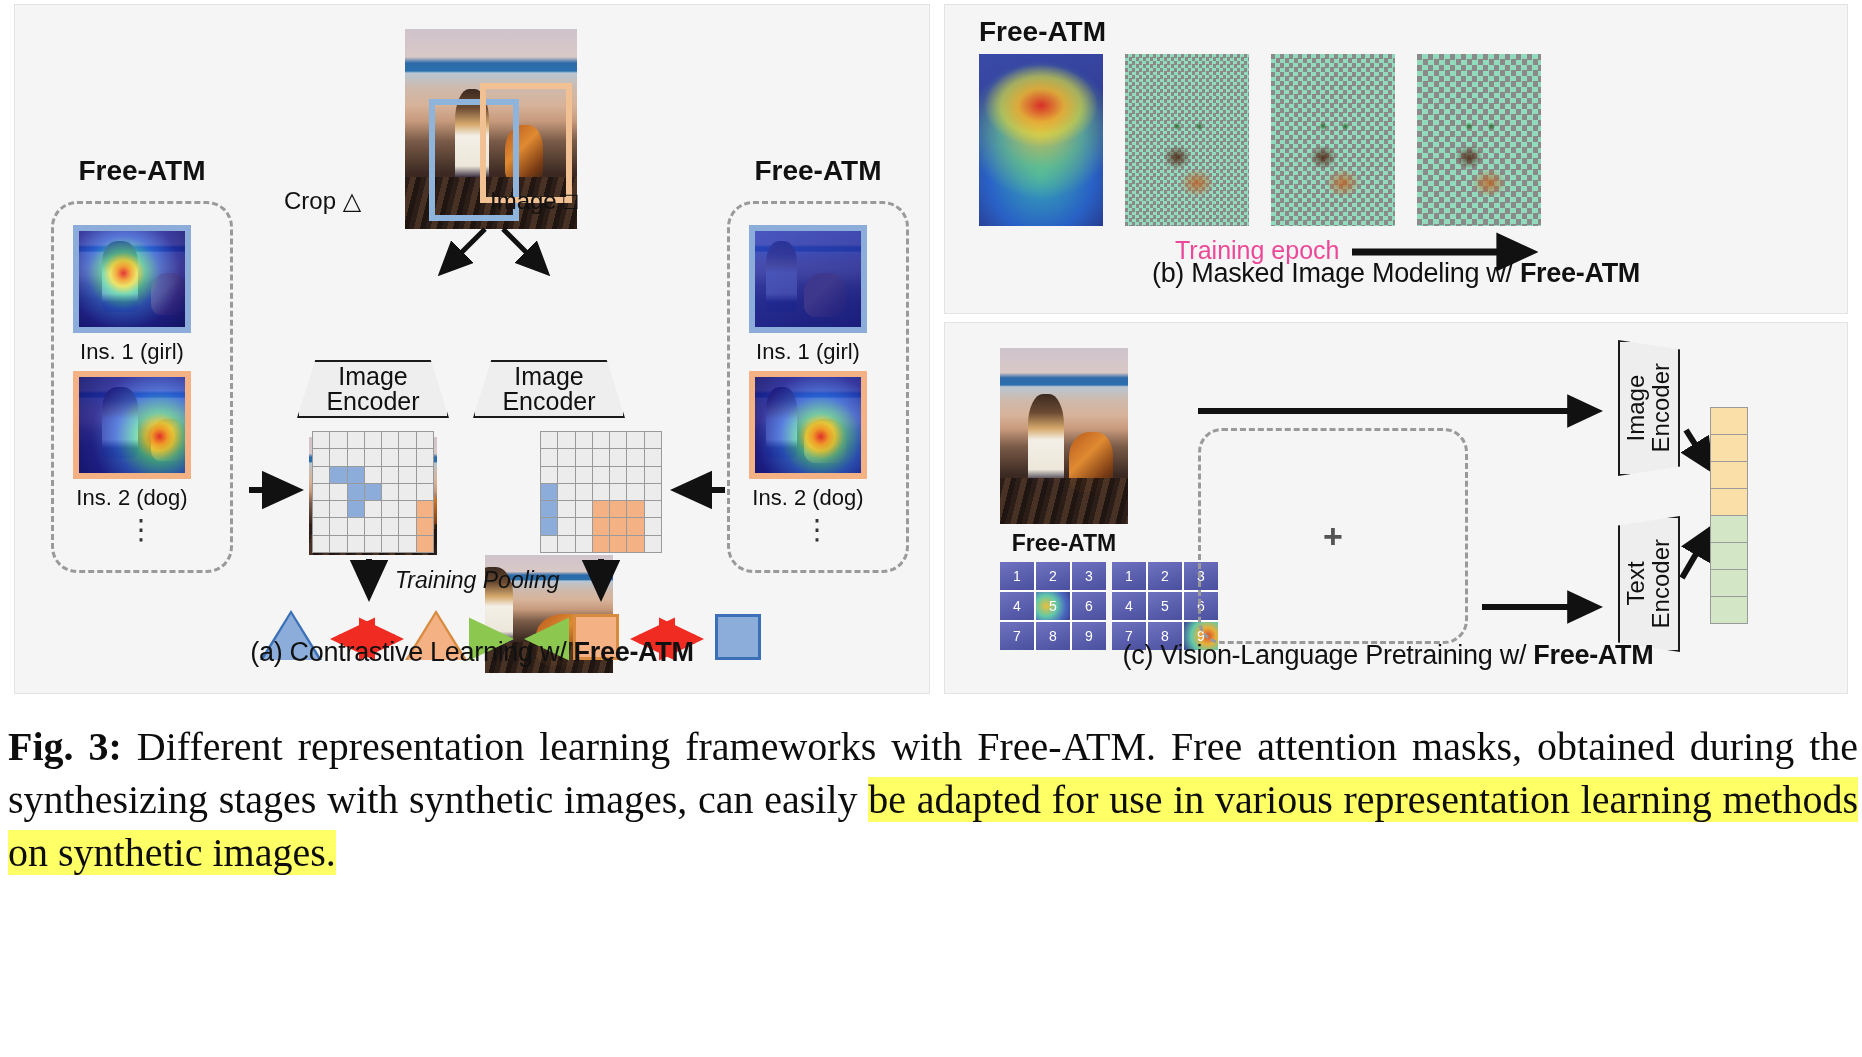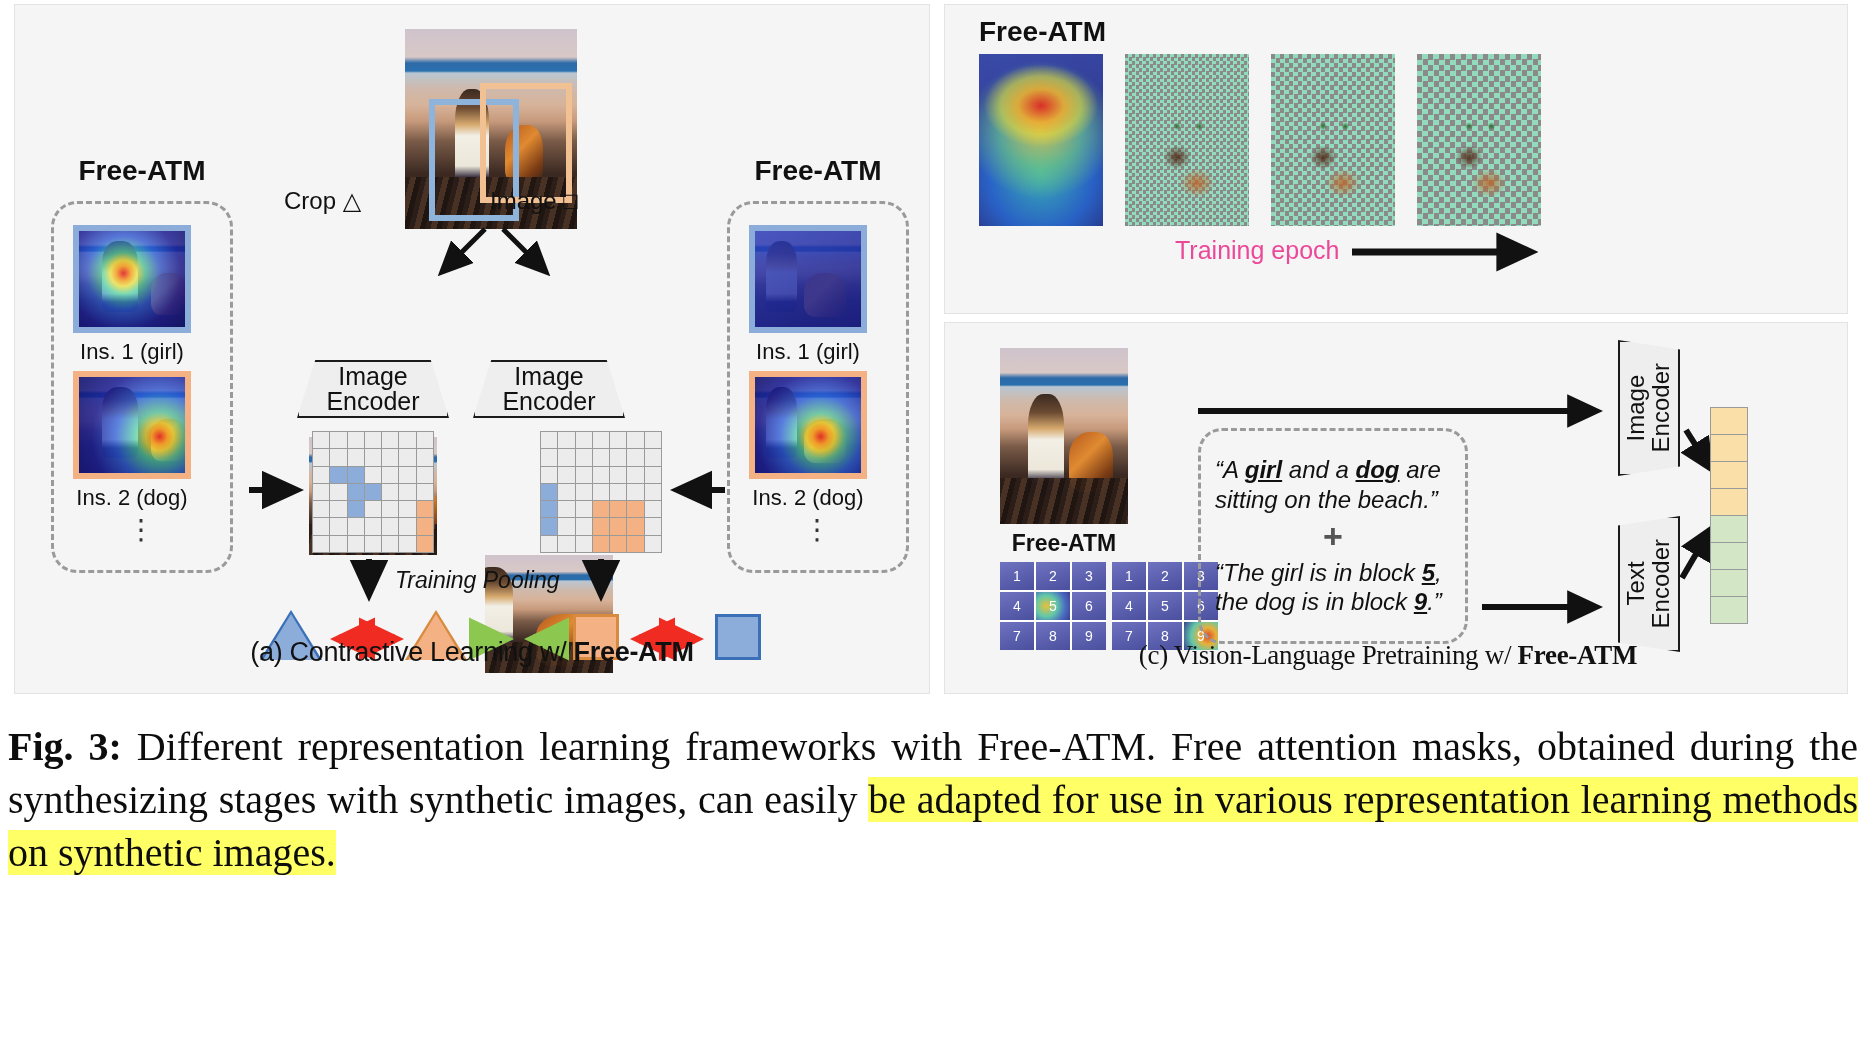--- a/index.html
+++ b/index.html
@@ -434,20 +434,23 @@
     </div>
   <div id="epoch-label">Training epoch</div>
   <svg class="arrow-svg" style="left:1352px;top:236px;width:200px;height:32px;">
     <defs>
       <marker id="ah-blk2" markerWidth="6" markerHeight="6" refX="4.8" refY="2.8" orient="auto">
         <path d="M0,0 L6,2.8 L0,5.6 z" fill="#111"></path>
       </marker>
     </defs>
     <line x1="0" y1="16" x2="178" y2="16" stroke="#111" stroke-width="7" marker-end="url(#ah-blk2)"></line>
   </svg>
+  <div class="panel-caption" style="left:944px;top:258px;width:904px;">
+    <span>(b) Masked Image Modeling w/ </span><b>Free-ATM</b>
+  </div>
 
   <div class="panel" id="panel-c"></div>
 
   <div class="imgtile beach" id="c-photo">
     <div class="girl" style="left:22%;top:26%;width:28%;height:58%;"></div>
     <div class="dog" style="left:54%;top:48%;width:34%;height:34%;"></div>
     <div class="sand"></div>
   </div>
 
   <div class="freeatm-title" id="c-freeatm-title" style="font-size:23px;">Free-ATM</div>
@@ -472,27 +475,21 @@
       <div class="bc">7</div>
       <div class="bc">8</div>
       <div class="bc h9">9</div>
     </div>
 
   <svg class="arrow-svg" style="left:1198px;top:396px;width:420px;height:30px;">
     <line x1="0" y1="15" x2="398" y2="15" stroke="#111" stroke-width="6" marker-end="url(#ah-blk2)"></line>
   </svg>
 
   <div class="textbox" id="c-textbox">
-    <div class="quote">
-      <span>“A </span><u>girl</u><span> and a </span><u>dog</u><span> are sitting on the beach.”</span>
-    </div>
     <div class="plus">+</div>
-    <div class="quote">
-      <span>“The girl is in block </span><u>5</u><span>, the dog is in block </span><u>9</u><span>.”</span>
-    </div>
   </div>
 
   <svg class="arrow-svg" style="left:1482px;top:592px;width:136px;height:30px;">
     <line x1="0" y1="15" x2="114" y2="15" stroke="#111" stroke-width="6" marker-end="url(#ah-blk2)"></line>
   </svg>
 
   <div class="enc-v" id="enc-img">
     <span class="vt">Image
 Encoder</span>
   </div>
@@ -512,21 +509,21 @@
       <div class="fc" style="background: rgb(250, 224, 168);"></div>
       <div class="fc" style="background: rgb(250, 224, 168);"></div>
       <div class="fc" style="background: rgb(250, 224, 168);"></div>
       <div class="fc" style="background: rgb(250, 224, 168);"></div>
       <div class="fc" style="background: rgb(211, 230, 198);"></div>
       <div class="fc" style="background: rgb(211, 230, 198);"></div>
       <div class="fc" style="background: rgb(211, 230, 198);"></div>
       <div class="fc" style="background: rgb(211, 230, 198);"></div>
     </div>
 
-  <div class="panel-caption" style="left:944px;top:640px;width:888px;font-family:Liberation Serif, serif;">
+  <div class="panel-caption" style="left:944px;top:640px;width:888px;">
     <span>(c) Vision-Language Pretraining w/ </span><b>Free-ATM</b>
   </div>
 
   <div id="caption">
     <b>Fig. 3:</b><span> Different representation learning frameworks with Free-ATM. Free attention masks, obtained during the synthesizing stages with synthetic images, can easily </span><span class="hl">be adapted for use in various representation learning methods on synthetic images.</span>
   </div>
 
 </div>
 
 </body></html>

